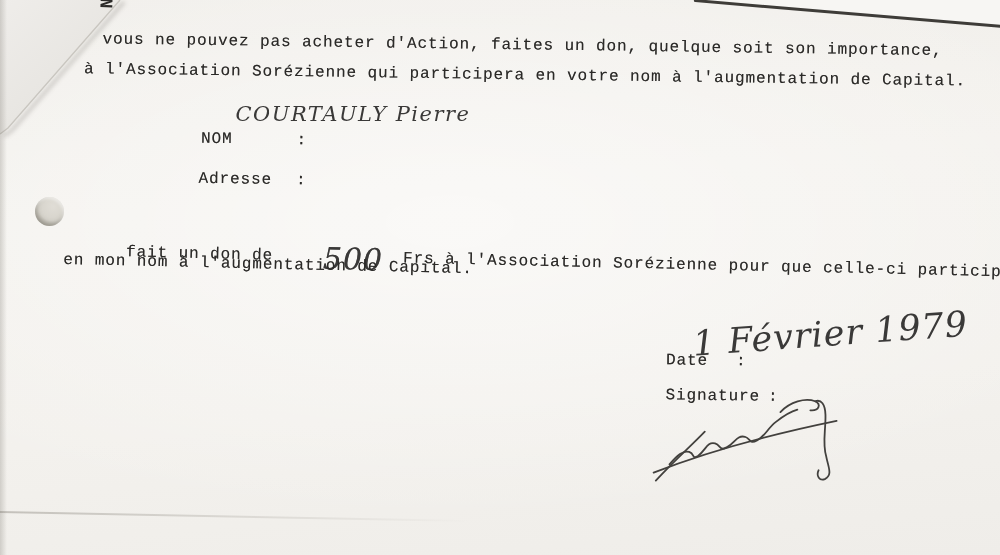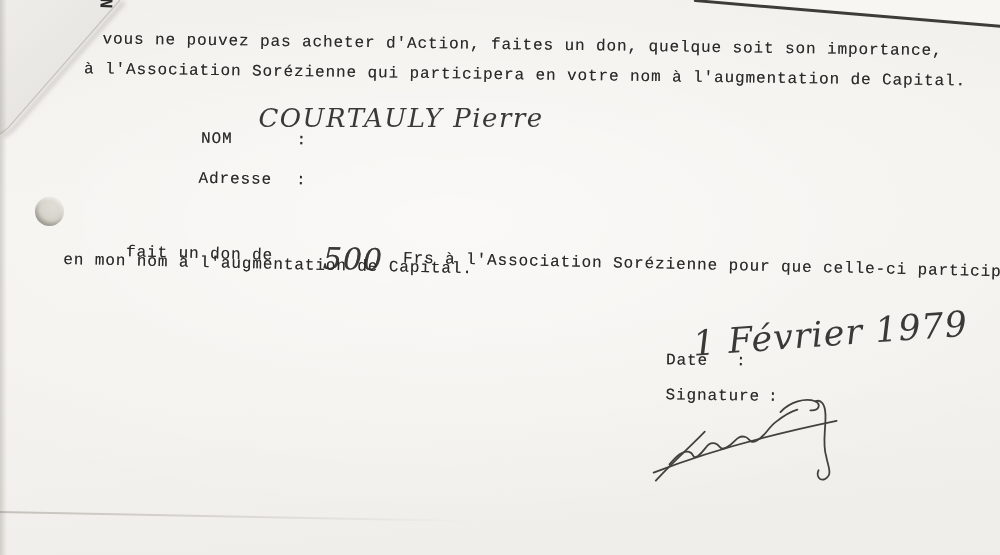--- a/index.html
+++ b/index.html
@@ -15,21 +15,21 @@
     position:absolute;color:#2b2a28;font-size:16px;letter-spacing:.9px;
     white-space:pre;text-shadow:0 0 .4px rgba(43,42,40,.55);
   }
   .content{position:absolute;inset:0;transform:rotate(.8deg);transform-origin:0 0;}
   .tilt{transform:rotate(.5deg);transform-origin:0 0;}
   
   .hand{
     position:absolute;font-family:"DejaVu Serif","Liberation Serif",serif;
     font-style:italic;color:#3a3938;white-space:pre;
   }
-  .hand-name{left:260px;top:97px;font-size:26px;letter-spacing:1.5px;transform:rotate(-.8deg);}
+  .hand-name{left:237px;top:97px;font-size:21px;letter-spacing:1.5px;transform:rotate(-.8deg);}
   .hand-amount{display:inline-block;font-size:30px;line-height:1;transform:translateY(8px);margin-left:50px;}
   .amount-suffix{margin-left:20px;}
   .hand-date{left:697px;top:302px;font-size:35px;letter-spacing:1px;transform:rotate(-5deg);}
   .sep-nom{margin-left:64px;} .sep-adresse{margin-left:24px;}
   .sep-date{margin-left:28px;} .sep-signature{margin-left:8px;}
   
   .edge-text{
     position:absolute;left:99px;top:-6px;color:#2b2a28;font-size:18px;font-weight:bold;
     transform:rotate(92deg);transform-origin:center;letter-spacing:2px;
   }

